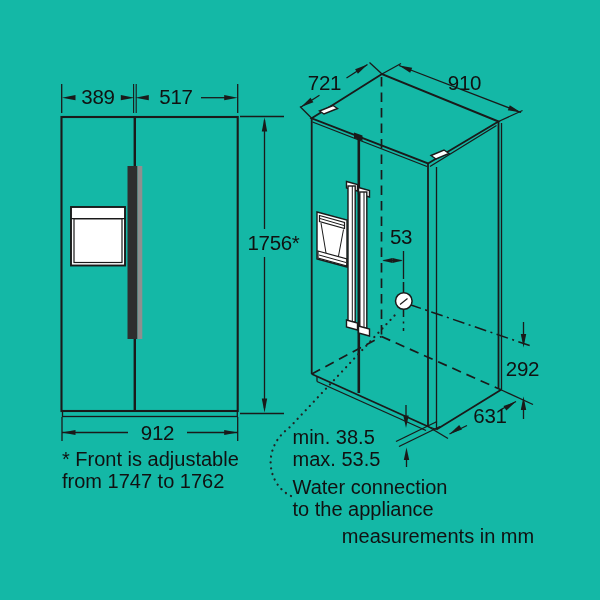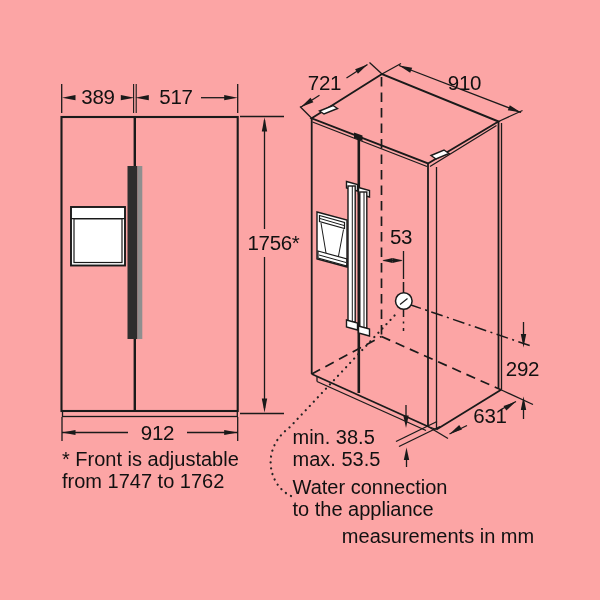--- a/index.html
+++ b/index.html
@@ -1,16 +1,16 @@
 <!DOCTYPE html>
 <html><head>
 <meta charset="utf-8">
 <style>
   html,body{margin:0;padding:0;background:#fff;}
-  .stage{width:600px;height:600px;background:#fca5a5;position:relative;overflow:hidden;}
+  .stage{width:600px;height:600px;background:#14b8a6;position:relative;overflow:hidden;}
   svg{display:block;}
   text{font-family:"Liberation Sans","DejaVu Sans",sans-serif;fill:#111;}
   .dim{font-size:20.5px;letter-spacing:-0.3px;}
   .note{font-size:20px;letter-spacing:0px;}
   .ln{stroke:#1a1a1a;stroke-width:1.8;fill:none;}
   .ln2{stroke:#1a1a1a;stroke-width:1.3;fill:none;}
   .thick{stroke:#1a1a1a;stroke-width:2.1;fill:none;}
   .dash{stroke:#1a1a1a;stroke-width:1.7;fill:none;stroke-dasharray:9.5 6;}
   .dashdot{stroke:#1a1a1a;stroke-width:1.5;fill:none;stroke-dasharray:12 4.5 2 4.5;}
   .dots{stroke:#222;stroke-width:2.2;fill:none;stroke-dasharray:0.1 5.8;stroke-linecap:round;}

